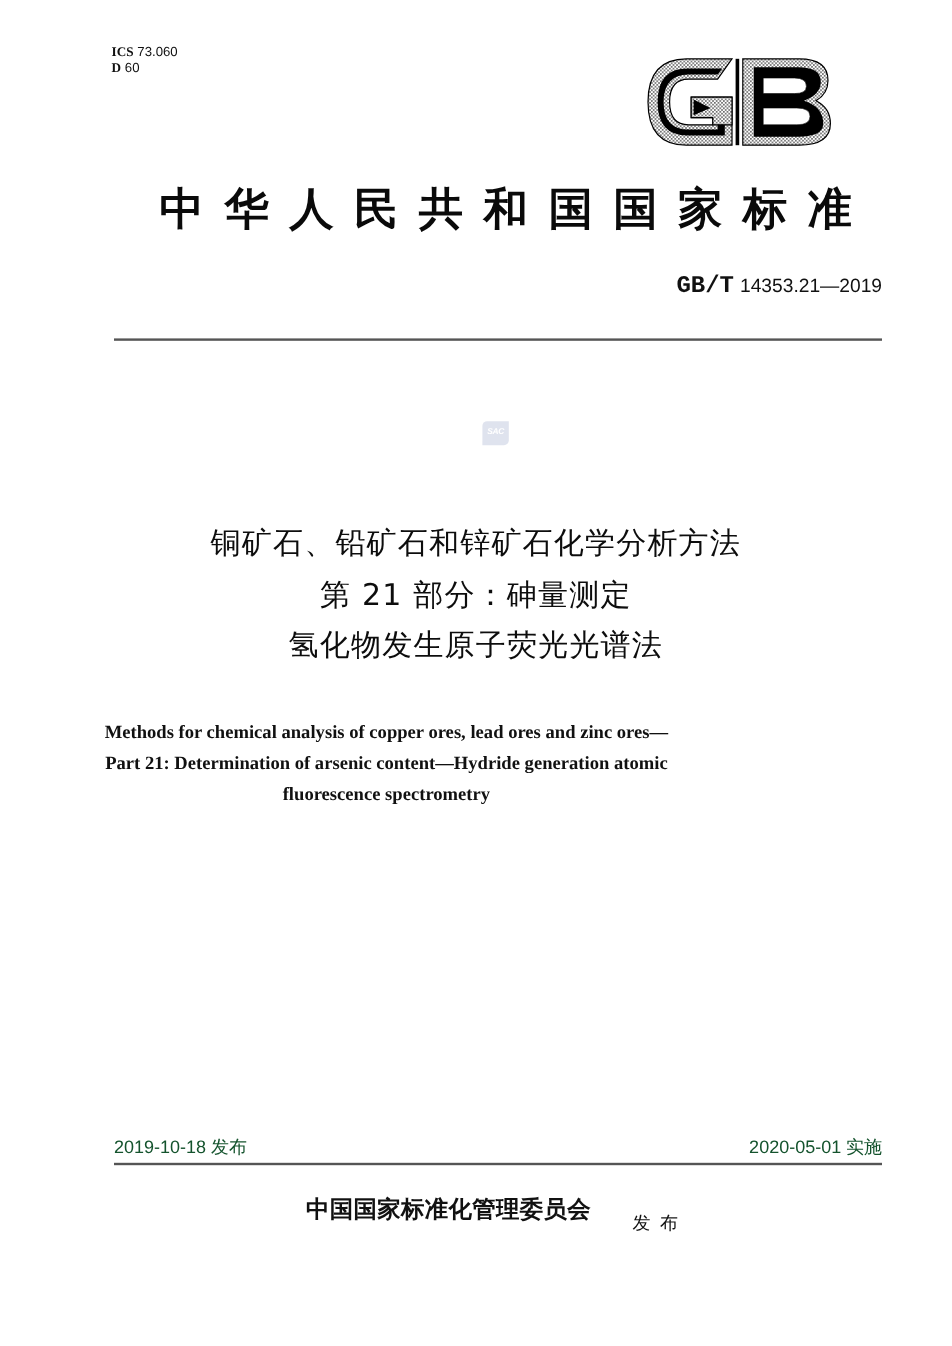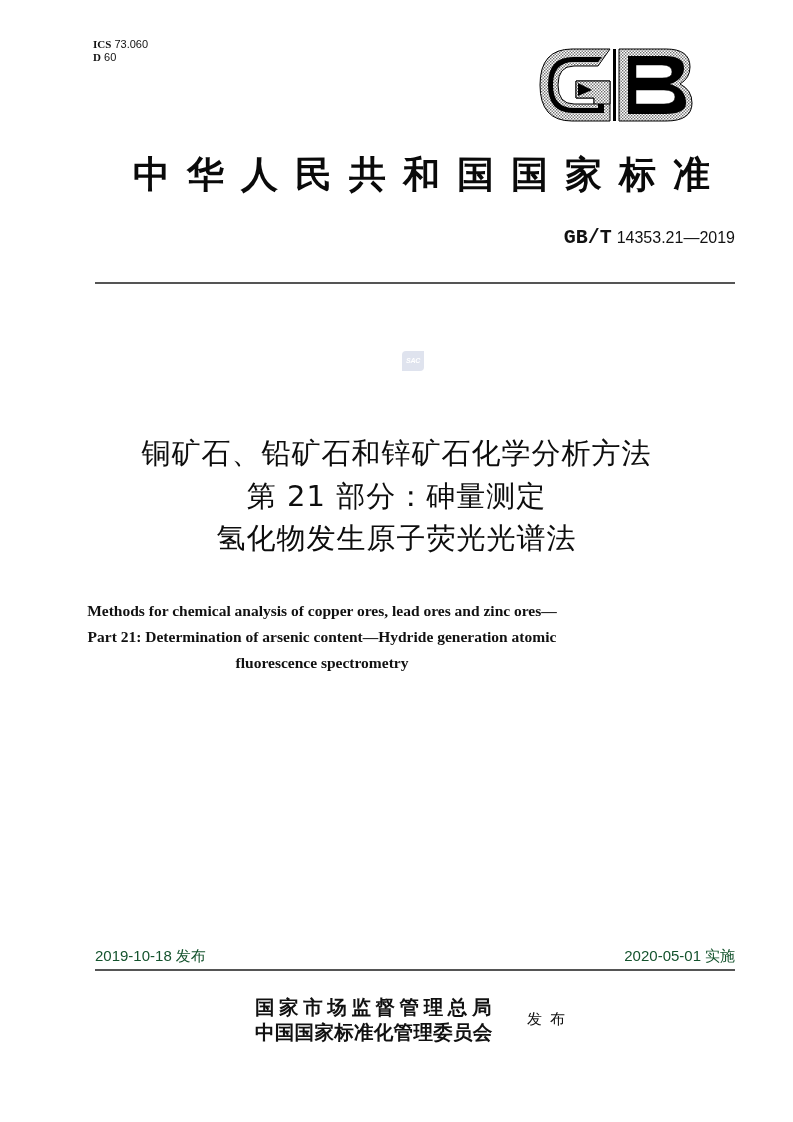--- a/index.html
+++ b/index.html
@@ -100,21 +100,21 @@
       text-align: center;
       letter-spacing: -0.3px;
     }
 
     
     .cn-title {
       left: 0;
       width: 793px;
       text-align: center;
       font-family: "DejaVu Sans", sans-serif;
-      font-size: 29px;
+      font-size: 25px;
       line-height: 42px;
       letter-spacing: 1px;
       white-space: nowrap;
       color: #0d0d0d;
     }
     .cn-title-1 { top: 432px; }
     .cn-title-2 { top: 475px; }
     .cn-title-3 { top: 517px; }
 
     
@@ -238,16 +238,15 @@
 <div class="abs date date-issue">
   <span class="d">2019-10-18</span><span class="w">发布</span>
 </div>
 <div class="abs date date-impl">
   <span class="d">2020-05-01</span><span class="w">实施</span>
 </div>
 
 <div class="abs rule rule-bottom"></div>
 
 <div class="abs issuers">
-  <div class="issuer-line issuer-1">国家市场监督管理总局</div>
   <div class="issuer-line issuer-2">中国国家标准化管理委员会</div>
 </div>
 <div class="abs issue-word">发布</div>
 
 </body></html>

